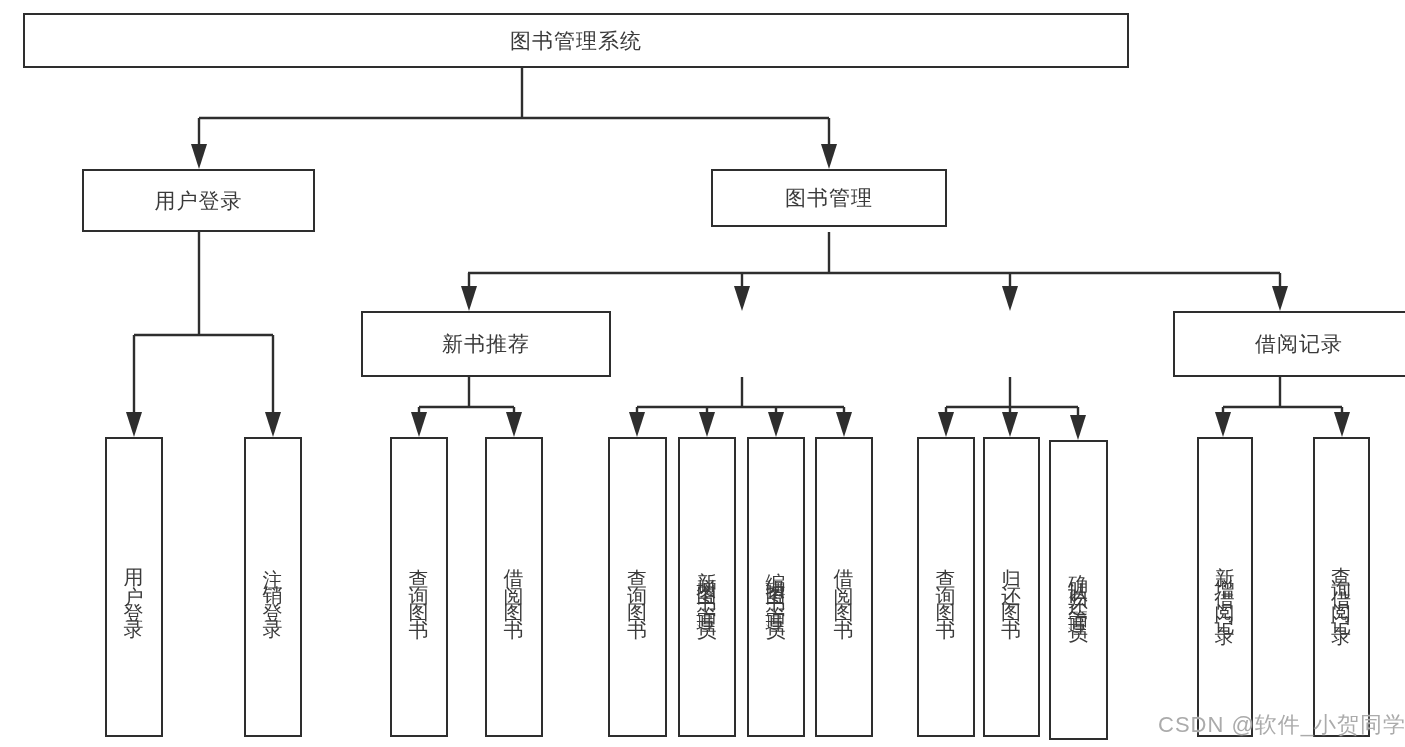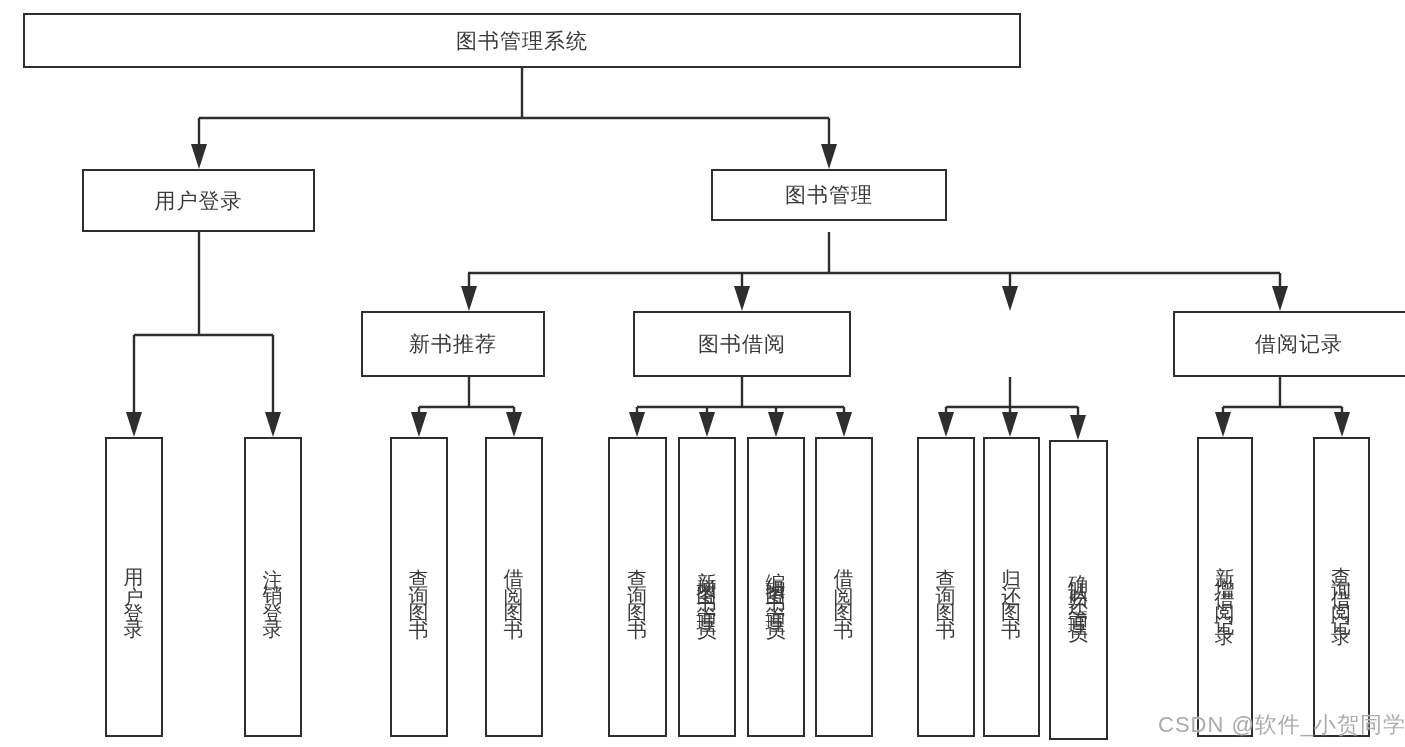--- a/index.html
+++ b/index.html
@@ -98,36 +98,33 @@
       <path class="ahead" d="M1002,412 L1018,412 L1010,437 Z"></path>
       <path class="ahead" d="M1070,415 L1086,415 L1078,440 Z"></path>
     </g>
     <g>
       <path class="cline" d="M1280,377 V407 M1223,407 H1342 M1223,407 V414 M1342,407 V414"></path>
       <path class="ahead" d="M1215,412 L1231,412 L1223,437 Z"></path>
       <path class="ahead" d="M1334,412 L1350,412 L1342,437 Z"></path>
     </g>
   </svg>
 
-  <div class="hbox" style="left:23px;top:13px;width:998px;height:55px;">
+  <div class="hbox" style="left:23px;top:13px;width:1106px;height:55px;">
     <span>图书管理系统</span>
   </div>
 
   <div class="hbox" style="left:82px;top:169px;width:233px;height:63px;">
     <span>用户登录</span>
   </div>
-  <div class="hbox" style="left:711px;top:169px;width:236px;height:52px;">
+  <div class="hbox" style="left:711px;top:169px;width:236px;height:58px;">
     <span>图书管理</span>
   </div>
 
-  <div class="hbox" style="left:361px;top:311px;width:184px;height:66px;">
+  <div class="hbox" style="left:361px;top:311px;width:250px;height:66px;">
     <span>新书推荐</span>
-  </div>
-  <div class="hbox" style="left:633px;top:311px;width:218px;height:66px;">
-    <span>图书借阅</span>
   </div>
   <div class="hbox" style="left:1173px;top:311px;width:252px;height:66px;">
     <span>借阅记录</span>
   </div>
 
   <div class="vbox ls-4" style="left:105px;top:437px;width:58px;height:300px;">
     <span>用户登录</span>
   </div>
   <div class="vbox ls-4" style="left:244px;top:437px;width:58px;height:300px;">
     <span>注销登录</span>

